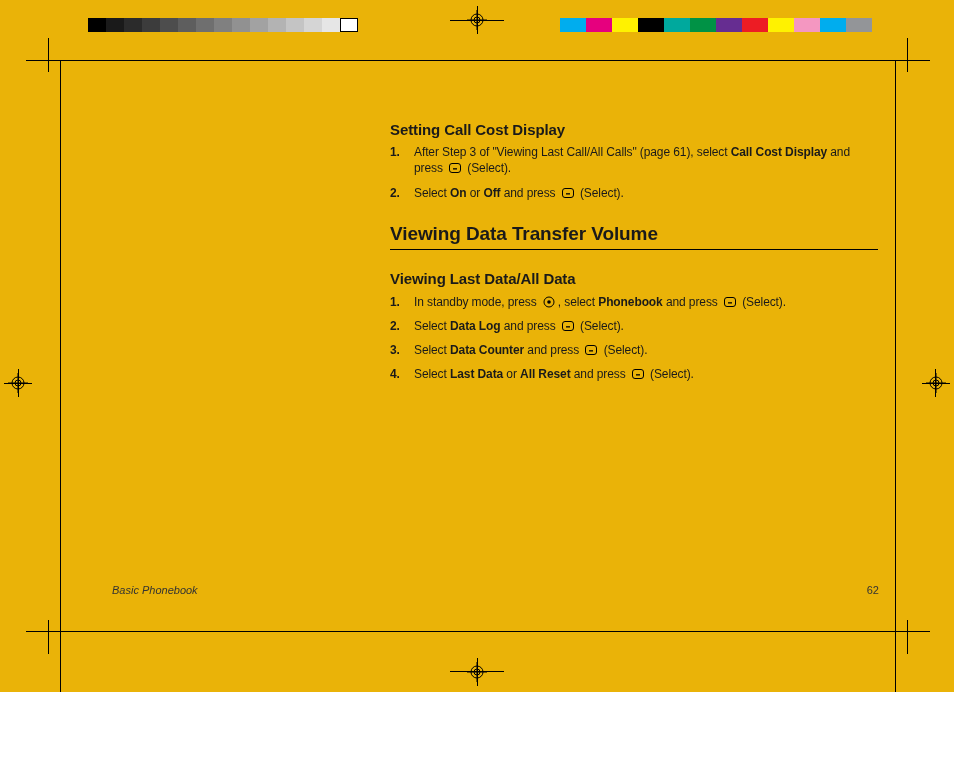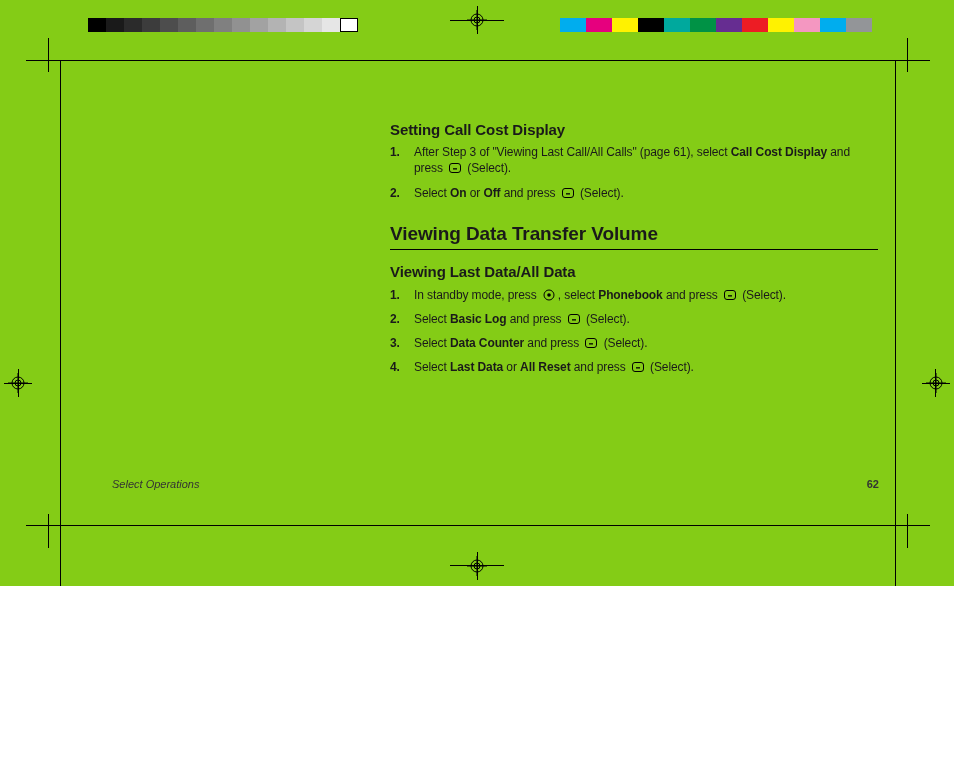--- a/index.html
+++ b/index.html
@@ -1,16 +1,16 @@
 <!DOCTYPE html>
 <html><head>
 <meta charset="utf-8">
 <style>
   html, body { margin: 0; padding: 0; background: #fff; font-family: "Helvetica Neue", Helvetica, Arial, sans-serif; color: #1a1a1a; }
-  .page { position: relative; width: 954px; height: 586px; background: #84cc16; overflow: hidden; }
+  .page { position: relative; width: 954px; height: 692px; background: #eab308; overflow: hidden; }
 
   
   .reg-mark { position: absolute; width: 20px; height: 20px; }
   .reg-mark .c1 { stroke:#000; stroke-width:1; fill:none; }
   .crop { position: absolute; background: #000; }
 
   
   .colorbar { position: absolute; top: 18px; height: 14px; display: flex; }
   .colorbar .sw { height: 14px; }
 
@@ -27,21 +27,21 @@
   ol.steps > li { position: relative; padding-left: 24px; margin: 0 0 6px; }
   ol.steps > li::before { counter-increment: step; content: counter(step) "."; position: absolute; left: 0; top: 0; font-weight: 700; }
   b { font-weight: 700; }
 
   
   .key { display: inline-block; vertical-align: -2px; margin: 0 2px; }
   .key svg { width: 14px; height: 12px; }
 
   
   .footer { position: absolute; left: 112px; right: 75px; bottom: 96px; display: flex; justify-content: space-between; font-style: italic; font-size: 11px; color:#333; }
-  .footer .pg { font-style: normal; font-weight: 700; }
+  .footer .pg { font-style: normal; font-weight: 400; }
 </style>
 </head>
 <body>
 
 <div class="page">
 
   <div class="frame-line" style="left:60px; top:60px; width:836px; height:1px;"></div>
   <div class="frame-line" style="left:60px; bottom:60px; width:836px; height:1px;"></div>
   <div class="frame-line" style="left:60px; top:60px; width:1px; height:646px;"></div>
   <div class="frame-line" style="right:58px; top:60px; width:1px; height:646px;"></div>
@@ -130,42 +130,42 @@
             </svg></span> (Select).</li>
         <li>Select <b>On</b> or <b>Off</b> and press <span class="key"><svg viewBox="0 0 14 12">
               <rect x="1.5" y="1.5" width="11" height="9" rx="2.5" ry="2.5" fill="none" stroke="#000" stroke-width="1"></rect>
               <rect x="5" y="6.2" width="4" height="1.3" fill="#000"></rect>
             </svg></span> (Select).</li>
       </ol>
 
     <div class="h-section">Viewing Data Transfer Volume</div>
     <div class="rule"></div>
 
-    <div class="h-sub" style="margin-top:12px;">Viewing Last Data/All Data</div>
+    <div class="h-sub" style="margin-top:19px;">Viewing Last Data/All Data</div>
     <ol class="steps" id="steps3">
         <li>In standby mode, press <span class="key"><svg viewBox="0 0 14 12">
               <circle cx="7" cy="6" r="5" fill="none" stroke="#000" stroke-width="1"></circle>
               <circle cx="7" cy="6" r="1.8" fill="#000"></circle>
             </svg></span>, select <b>Phonebook</b> and press <span class="key"><svg viewBox="0 0 14 12">
               <rect x="1.5" y="1.5" width="11" height="9" rx="2.5" ry="2.5" fill="none" stroke="#000" stroke-width="1"></rect>
               <rect x="5" y="6.2" width="4" height="1.3" fill="#000"></rect>
             </svg></span> (Select).</li>
-        <li>Select <b>Basic Log</b> and press <span class="key"><svg viewBox="0 0 14 12">
+        <li>Select <b>Data Log</b> and press <span class="key"><svg viewBox="0 0 14 12">
               <rect x="1.5" y="1.5" width="11" height="9" rx="2.5" ry="2.5" fill="none" stroke="#000" stroke-width="1"></rect>
               <rect x="5" y="6.2" width="4" height="1.3" fill="#000"></rect>
             </svg></span> (Select).</li>
         <li>Select <b>Data Counter</b> and press <span class="key"><svg viewBox="0 0 14 12">
               <rect x="1.5" y="1.5" width="11" height="9" rx="2.5" ry="2.5" fill="none" stroke="#000" stroke-width="1"></rect>
               <rect x="5" y="6.2" width="4" height="1.3" fill="#000"></rect>
             </svg></span> (Select).</li>
         <li>Select <b>Last Data</b> or <b>All Reset</b> and press <span class="key"><svg viewBox="0 0 14 12">
               <rect x="1.5" y="1.5" width="11" height="9" rx="2.5" ry="2.5" fill="none" stroke="#000" stroke-width="1"></rect>
               <rect x="5" y="6.2" width="4" height="1.3" fill="#000"></rect>
             </svg></span> (Select).</li>
       </ol>
   </div>
 
   <div class="footer">
-    <span>Select Operations</span>
+    <span>Basic Phonebook</span>
     <span class="pg">62</span>
   </div>
 
 </div>
 
 </body></html>

